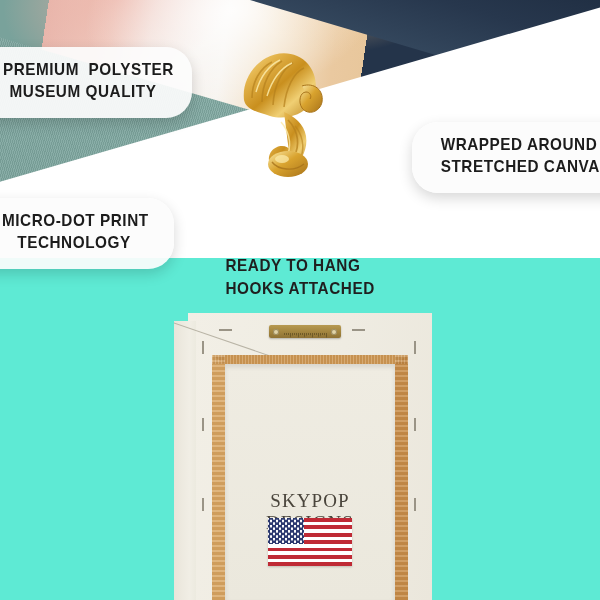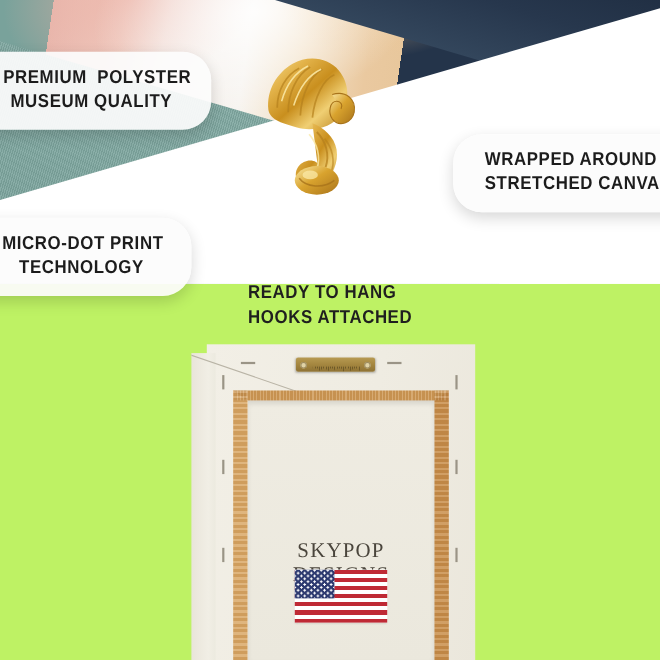--- a/index.html
+++ b/index.html
@@ -10,21 +10,21 @@
   }
   body {
     font-family: "Liberation Sans", sans-serif;
   }
 
   #stage {
     position: relative;
     width: 600px;
     height: 600px;
     overflow: hidden;
-    background: #bef264;
+    background: #5eead4;
   }
 
   
   #hero {
     position: absolute;
     left: 0; top: 0;
     width: 600px; height: 258px;
     overflow: hidden;
     background: #ffffff;
   }

